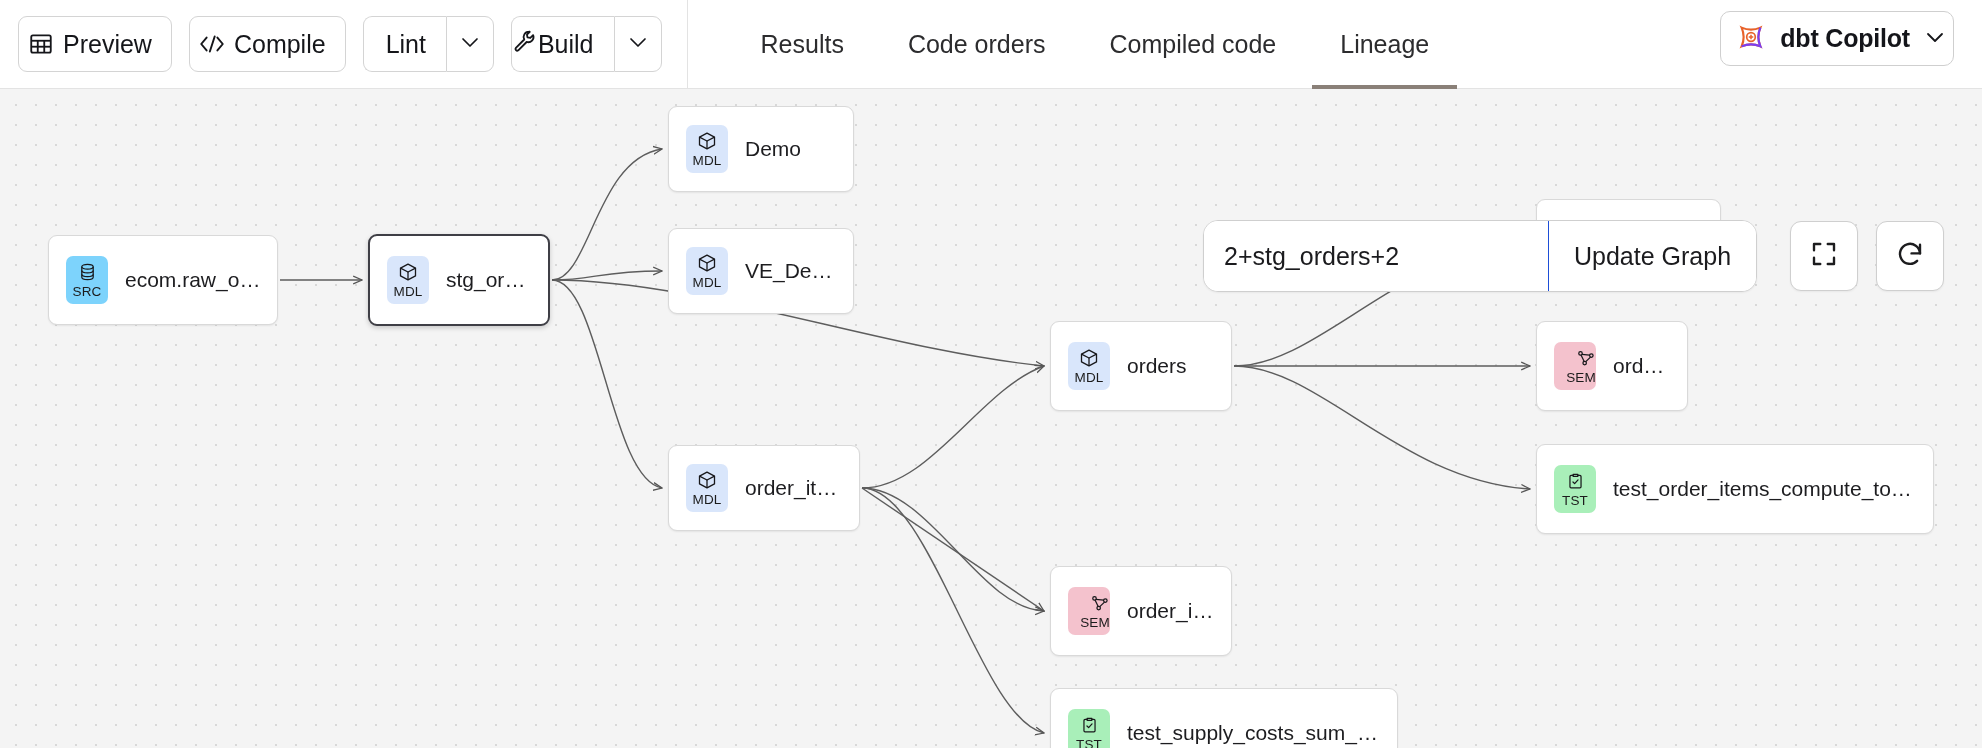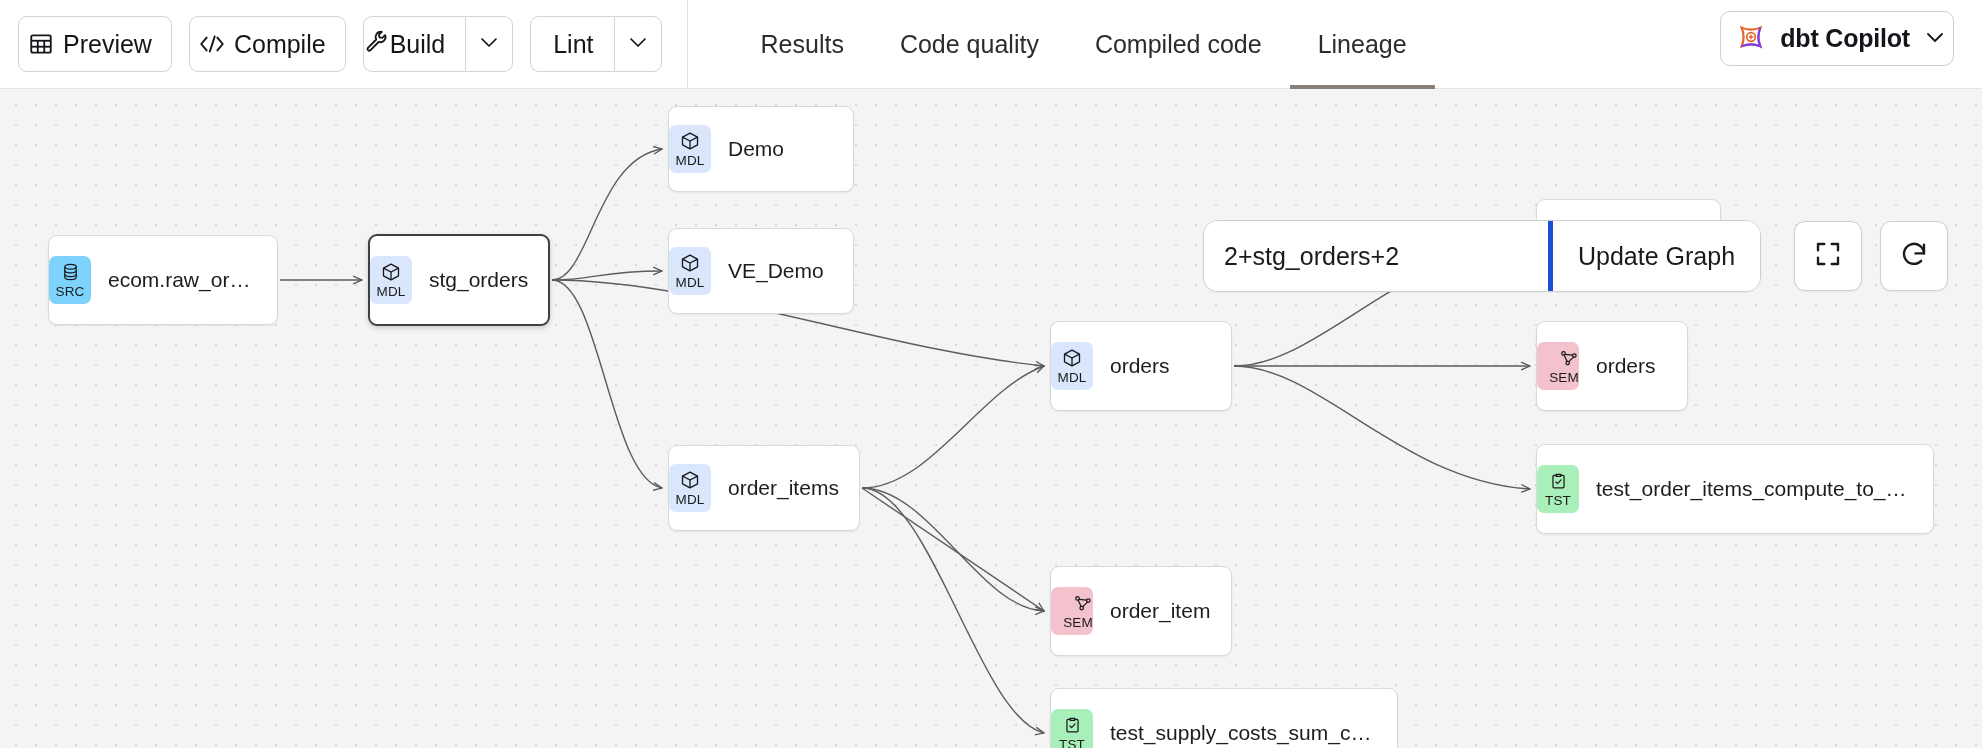--- a/index.html
+++ b/index.html
@@ -46,21 +46,21 @@
   }
   .btn-split .main .lbl { padding-right: 20px; }
   .btn-split .caret {
     border: 1px solid #d4d4d4; border-radius: 0 9px 9px 0;
     background: #fff; width: 48px; height: 56px;
     display: flex; align-items: center; justify-content: center;
     cursor: pointer;
   }
   .divider-v { width: 1px; height: 89px; background: #e3e3e3; margin-left: 25px; }
 
-  .tabs { display: flex; height: 89px; margin-left: 45px; gap: 0; }
+  .tabs { display: flex; height: 89px; margin-left: 45px; gap: 8px; }
   .tab {
     position: relative; height: 89px;
     display: flex; align-items: center; justify-content: center;
     padding: 0 28px; font-size: 25px; color: #2c2c2e;
     cursor: pointer; white-space: nowrap;
   }
   .tab.active::after {
     content: ""; position: absolute; left: 0; right: 0; bottom: 0;
     height: 4px; background: #8a8078;
   }
@@ -94,20 +94,21 @@
     display: flex; align-items: center;
     box-shadow: 0 1px 2px rgba(0,0,0,0.07);
     cursor: pointer;
   }
   .node.selected {
     border: 2px solid #3f3f46;
     box-shadow: 0 2px 5px rgba(0,0,0,0.18);
   }
   .badge {
     width: 42px; height: 48px; border-radius: 7px;
+    margin-left: 17px;
     display: flex; flex-direction: column;
     align-items: center; justify-content: center;
     flex: 0 0 auto;
   }
   .badge .bico { height: 22px; display:flex; align-items:center; justify-content:center; }
   .badge .btxt { font-size: 13.5px; color: #1c1c1c; line-height: 15px; margin-top: 1px; letter-spacing: 0.2px; }
   .badge-mdl { background: #d9e6fb; }
   .badge-src { background: #7dd3fc; }
   .badge-sem { background: #f4c2cd; align-items: flex-end; }
   .badge-tst { background: #a9efb9; }
@@ -124,21 +125,21 @@
     border: 1px solid #cfcfcf; border-radius: 15px; overflow: hidden;
     background: #fff; box-shadow: 0 1px 2px rgba(0,0,0,0.05);
   }
   .search-group input {
     width: 344px; height: 70px; border: none; outline: none;
     font-size: 25px; color: #1b1b1e; padding: 0 20px;
     font-family: "Liberation Sans", sans-serif; background: #fff;
   }
   .search-group input::placeholder { color: #8d8d92; }
   .update-btn {
-    border: none; border-left: 5px solid #1d4ed8; background: #fff;
+    border: none; border-left: 1px solid #1d4ed8; background: #fff;
     font-size: 25px; color: #1b1b1e; padding: 0 25px; cursor: pointer;
     font-family: "Liberation Sans", sans-serif; white-space: nowrap;
   }
   .icon-btn {
     width: 68px; height: 70px; border: 1px solid #cfcfcf; border-radius: 11px;
     background: #fff; display: flex; align-items: center; justify-content: center;
     cursor: pointer; box-shadow: 0 1px 2px rgba(0,0,0,0.05);
   }
   .icon-btn.fit { margin-left: 33px; }
   .icon-btn.refresh { margin-left: 18px; }
@@ -171,58 +172,58 @@
             <polyline points="8,5 3,11 8,17"></polyline>
             <line x1="15.5" y1="4" x2="11" y2="18"></line>
             <polyline points="18,5 23,11 18,17"></polyline>
           </svg>
         </span>
         <span class="lbl">Compile</span>
       </div>
 
       <div class="btn-split">
         <div class="main">
+          <span class="lbl" style="padding-left:22px">Lint</span>
+        </div>
+        <div class="caret">
+          <span>
+            <svg width="20" height="14" viewBox="0 0 20 14" fill="none" stroke="#15161a" stroke-width="1.7" stroke-linecap="round" stroke-linejoin="round">
+              <polyline points="3,4 10,11 17,4"></polyline>
+            </svg>
+          </span>
+        </div>
+      </div>
+
+      <div class="btn-split">
+        <div class="main">
           <span class="ico">
             <svg width="26" height="26" viewBox="0 0 24 24" fill="none" stroke="#15161a" stroke-width="1.7" stroke-linecap="round" stroke-linejoin="round">
               <path d="M15.5 3.5a4.8 4.8 0 0 0-4.2 7.1L3.6 18.3a1.6 1.6 0 0 0 2.2 2.3l7.7-7.7a4.8 4.8 0 0 0 6-6.3l-2.6 2.6-2.6-.5-.5-2.6 2.6-2.6a4.8 4.8 0 0 0-.9 0z"></path>
             </svg>
           </span>
           <span class="lbl">Build</span>
         </div>
         <div class="caret">
           <span>
             <svg width="20" height="14" viewBox="0 0 20 14" fill="none" stroke="#15161a" stroke-width="1.7" stroke-linecap="round" stroke-linejoin="round">
               <polyline points="3,4 10,11 17,4"></polyline>
             </svg>
           </span>
         </div>
       </div>
-
-      <div class="btn-split">
-        <div class="main">
-          <span class="lbl" style="padding-left:22px">Lint</span>
-        </div>
-        <div class="caret">
-          <span>
-            <svg width="20" height="14" viewBox="0 0 20 14" fill="none" stroke="#15161a" stroke-width="1.7" stroke-linecap="round" stroke-linejoin="round">
-              <polyline points="3,4 10,11 17,4"></polyline>
-            </svg>
-          </span>
-        </div>
-      </div>
     </div>
 
     <div class="divider-v"></div>
 
     <div class="tabs">
       <div class="tab">
         <span>Results</span>
       </div>
       <div class="tab">
-        <span>Code quality</span>
+        <span>Code orders</span>
       </div>
       <div class="tab">
         <span>Compiled code</span>
       </div>
       <div class="tab active">
         <span>Lineage</span>
       </div>
     </div>
 
     <div class="copilot-wrap">

